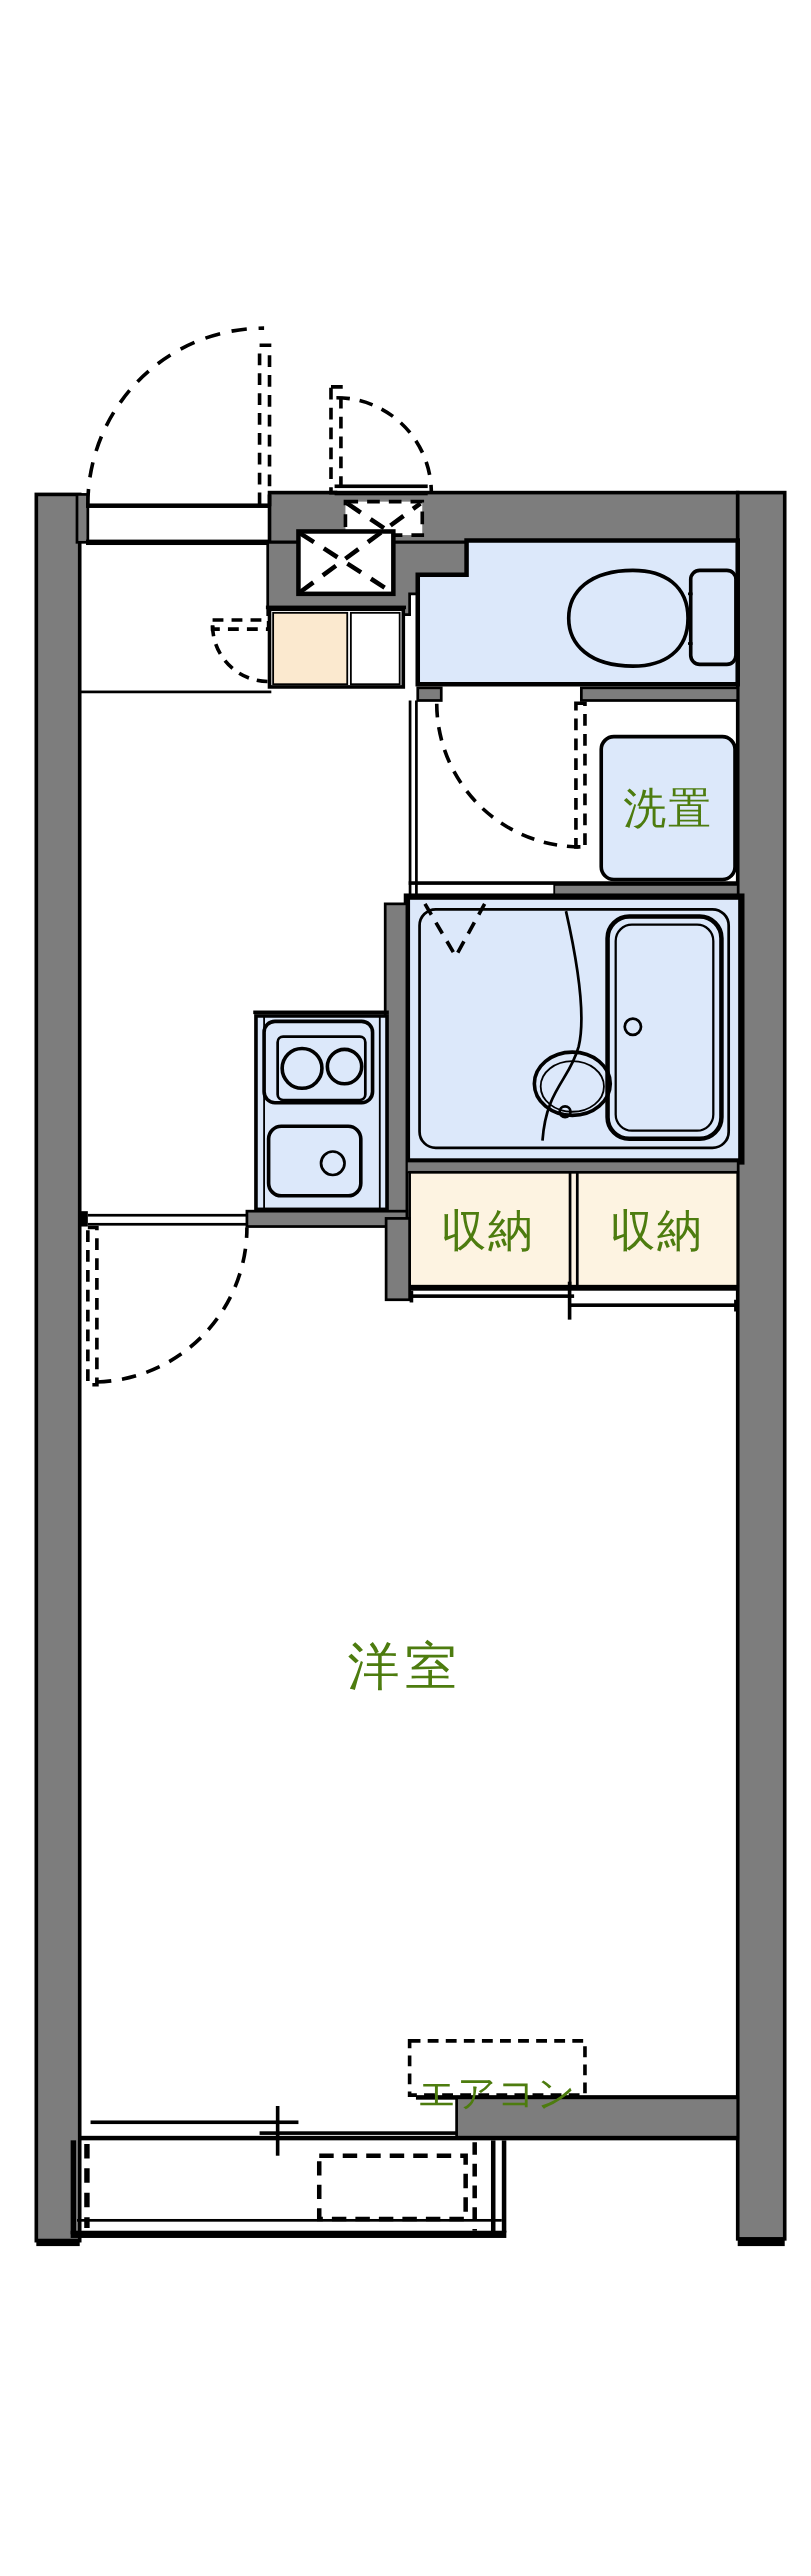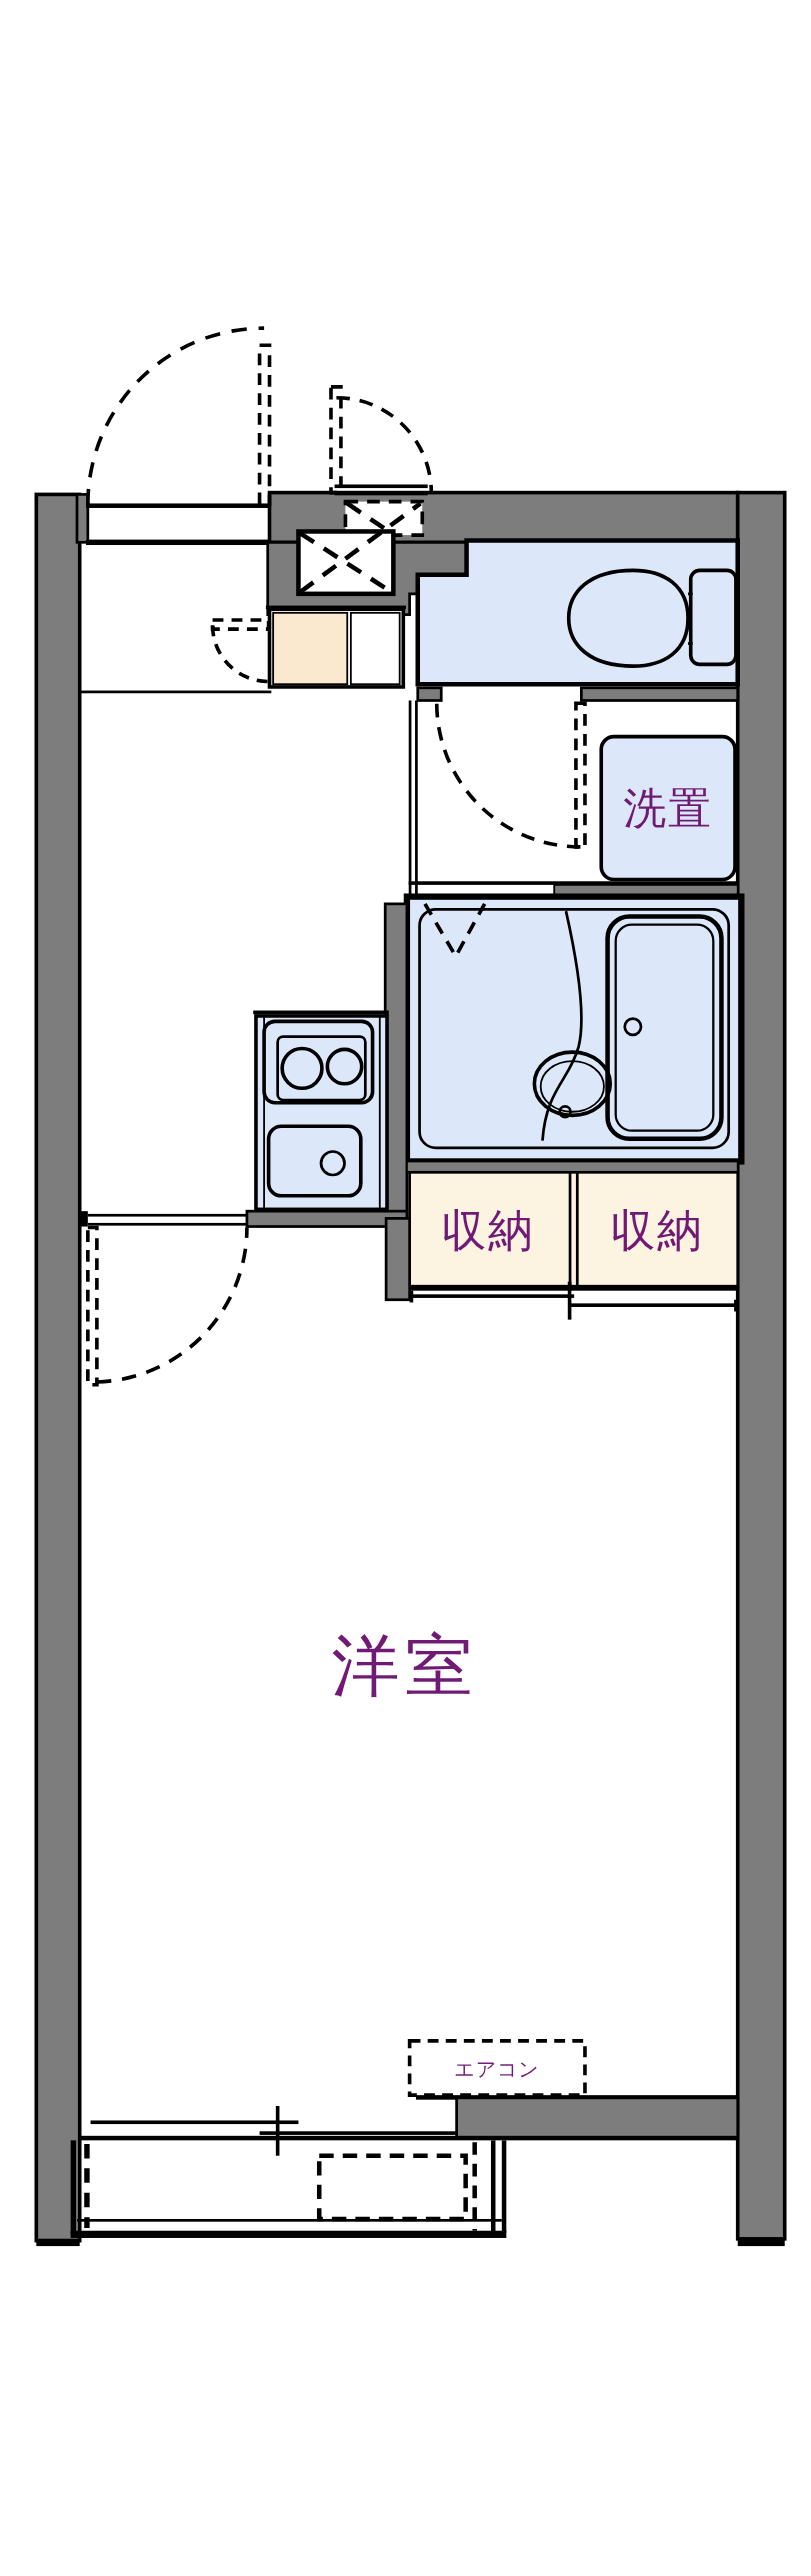--- a/index.html
+++ b/index.html
@@ -1,25 +1,25 @@
 <!DOCTYPE html>
 <html style="font-size:14.5px"><head>
 <meta charset="utf-8">
 <style>
   html,body{margin:0;padding:0;background:#ffffff;}
   #plan{position:relative;width:812px;height:2576px;background:#fff;overflow:hidden;
         font-family:"DejaVu Sans","Liberation Sans",sans-serif;color:#1a1a1a;}
   #plan svg{position:absolute;left:0;top:0;}
   .lbl{position:absolute;transform:translate(-50%,-50%);white-space:nowrap;
-       color:#701a75;line-height:1;letter-spacing:1.8px;}
+       color:#4d7c0f;line-height:1;letter-spacing:1.8px;}
   .lbl-washer{font-size:43px;}
   .lbl-storage{font-size:45px;text-align:center;}
-  .lbl-room{font-size:68px;letter-spacing:5.4px;}
+  .lbl-room{font-size:52px;letter-spacing:5.4px;}
   .lbl-area{font-size:48px;letter-spacing:0.9px;}
-  .lbl-aircon{font-size:20px;letter-spacing:0.9px;}
+  .lbl-aircon{font-size:38px;letter-spacing:0.9px;margin-top:24px;}
 </style>
 </head>
 <body>
 
 <div id="plan">
 
   <svg width="812" height="2576" viewBox="0 0 898 2850">
 
     <g>
       <rect x="40" y="547" width="48" height="1932" fill="#7d7d7d" stroke="#000" stroke-width="4"></rect>

